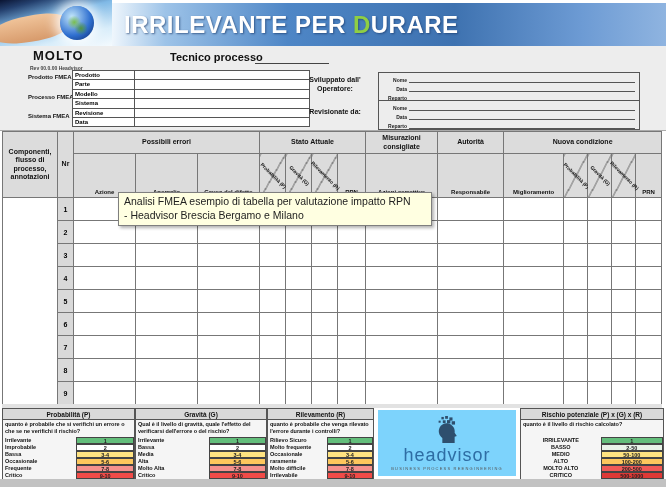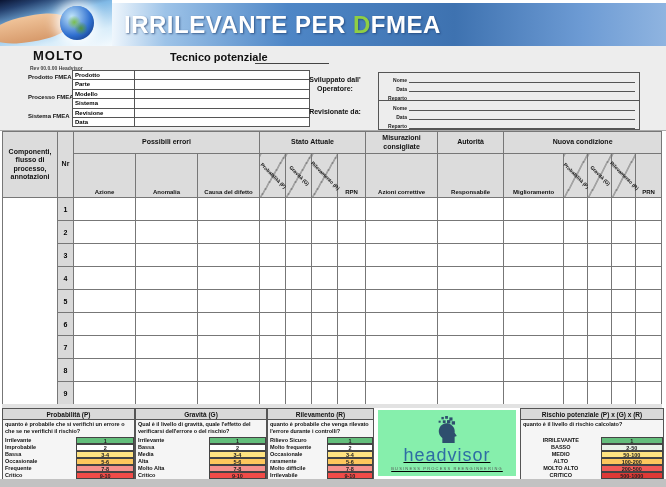--- a/index.html
+++ b/index.html
@@ -73,46 +73,46 @@
   
   .legend { position:absolute; top:408px; border:1px solid #555; background:#f5f5f5; }
   .leg-title { height:11px; background:#d9d9d9; border-bottom:1px solid #555; font-size:6.5px; font-weight:bold; text-align:center; line-height:11px; color:#111; }
   .leg-q { min-height:17px; font-size:5.5px; font-weight:bold; padding:1px 2px; line-height:1.2; color:#111; }
   .leg-row { display:flex; height:7px; }
   .leg-label { flex:1; font-size:5.5px; font-weight:bold; padding-left:2px; line-height:7px; color:#111; white-space:nowrap; overflow:hidden; }
   .leg-label.centered { text-align:center; padding-left:0; }
   .leg-val { width:44%; border:1px solid #444; font-size:5.5px; font-weight:bold; text-align:center; line-height:6px; color:#222; }
 
   
-  .logo-box { position:absolute; left:378px; top:410px; width:138px; height:66px; background:#86efac;
-    display:flex; flex-direction:column; align-items:center; justify-content:center;text-decoration:underline; }
+  .logo-box { position:absolute; left:378px; top:410px; width:138px; height:66px; background:#7dd3fc;
+    display:flex; flex-direction:column; align-items:center; justify-content:center; }
   .logo-name { font-size:18px; color:#2e6da4; letter-spacing:1px; line-height:1; margin-top:2px; }
   .logo-tagline { font-size:4px; color:#555; letter-spacing:1.2px; margin-top:2px; }
 
   .bottom-strip { position:absolute; left:0; top:479px; width:666px; height:8px; background:#c2c2c2; }
 </style>
 </head>
 <body>
 
 <div class="page">
 
   <div class="banner">
     <div class="banner-main">
-      <div class="banner-title"><span>IRRILEVANTE PER </span><span style="color:#8fce44;">D</span><span>FMEA</span></div>
+      <div class="banner-title"><span>IRRILEVANTE PER </span><span style="color:#8fce44;">D</span><span>URARE</span></div>
     </div>
     <div class="banner-photo">
       <div class="arm"></div>
       <div class="globe"></div>
     </div>
   </div>
 
   <div class="form">
     <div class="fmea-title">MOLTO</div>
     <div class="fmea-rev">Rev 00.0.00 Headvisor</div>
-    <div class="tecnico">Tecnico potenziale</div>
+    <div class="tecnico">Tecnico processo</div>
     <div class="tecnico-line"></div>
 
     <div class="chk-row" style="top:25px;">
       <div class="chk-label">Prodotto FMEA</div>
       <div class="chk-box"></div>
     </div>
     <div class="chk-row" style="top:45px;">
       <div class="chk-label">Processo FMEA</div>
       <div class="chk-box"></div>
     </div>
@@ -395,20 +395,24 @@
           <td class="body-cell"></td>
           <td class="body-cell"></td>
           <td class="body-cell"></td>
           <td class="body-cell"></td>
           <td class="body-cell"></td>
           <td class="body-cell"></td>
         </tr>
       </tbody>
   </table>
 
+  <div class="tooltip" style="background: rgb(255, 255, 225);">
+    <div>Analisi FMEA esempio di tabella per valutazione impatto RPN</div>
+    <div>- Headvisor Brescia Bergamo e Milano</div>
+  </div>
 
   <div class="divider-strip"></div>
 
   <div class="legend" style="left:2px; width:133px;">
     <div class="leg-title">Probabilità (P)</div>
     <div class="leg-q">quanto è probabile che si verifichi un errore o che se ne verifichi il rischio?</div>
     <div class="leg-rows">
         <div class="leg-row">
           <div class="leg-label">Irrilevante</div>
           <div class="leg-val" style="background-color: rgb(99, 190, 123);">1</div>

